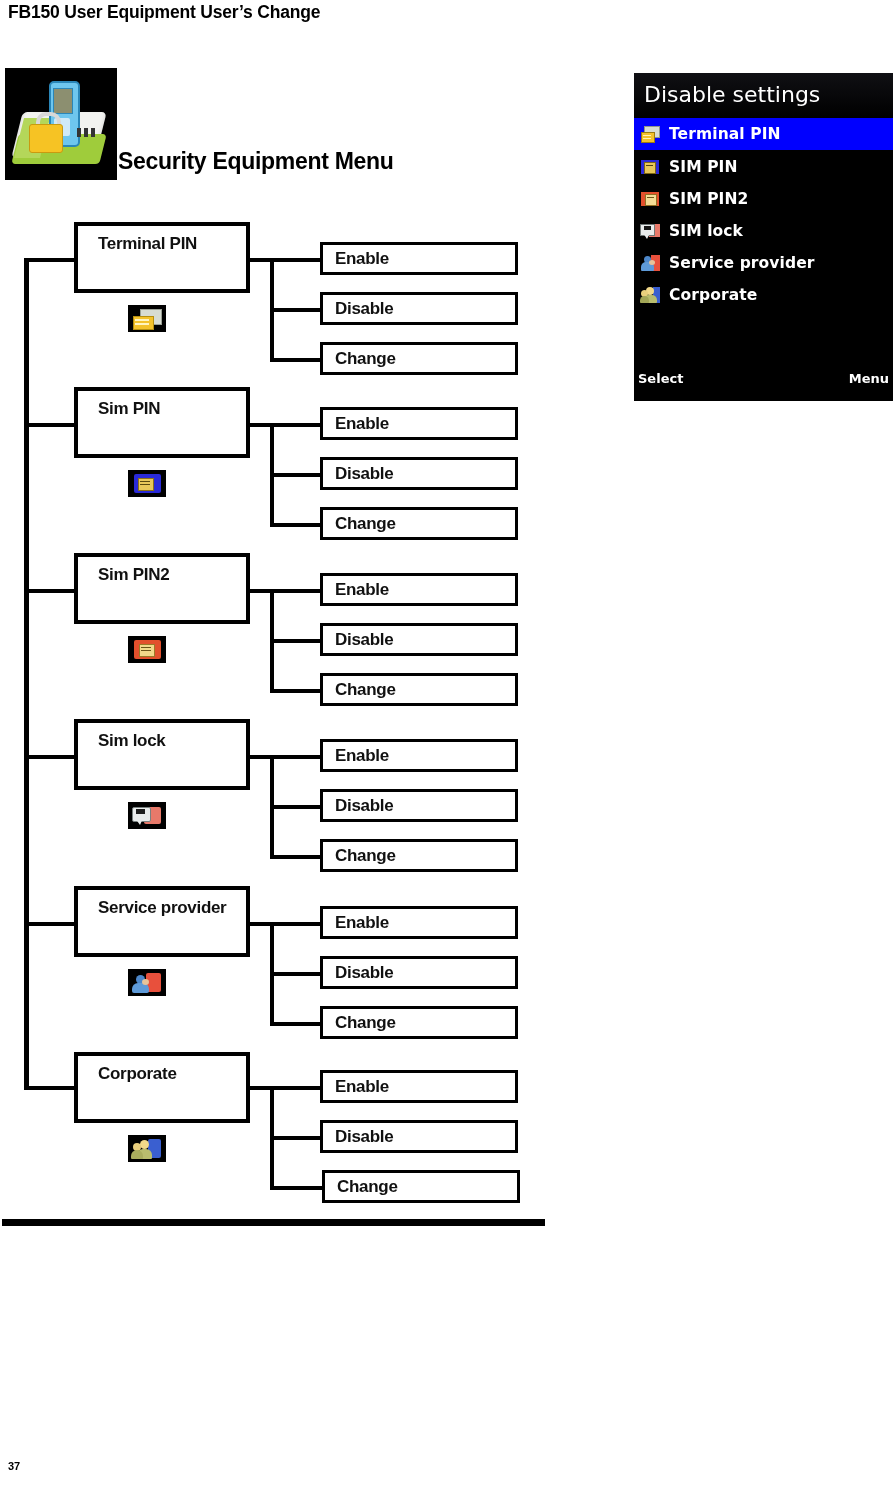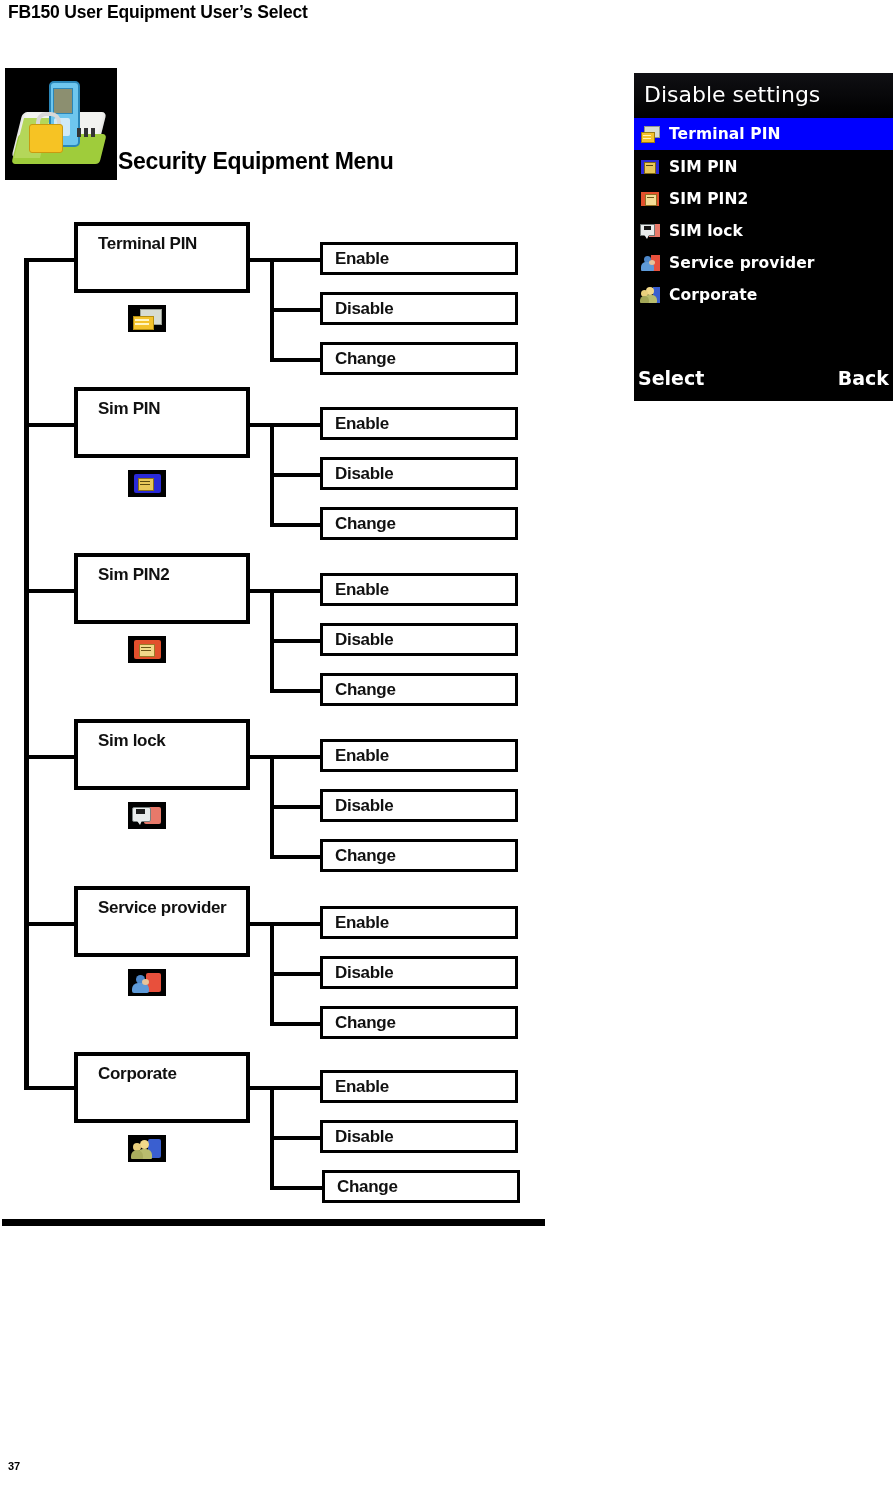--- a/index.html
+++ b/index.html
@@ -347,39 +347,39 @@
   #softkeys {
     position: absolute;
     left: 0;
     bottom: 10px;
     width: 100%;
     height: 26px;
     display: flex;
     justify-content: space-between;
     align-items: center;
     color: #ffffff;
-    font-size: 19px;
+    font-size: 13px;
     font-weight: bold;
     padding: 0 4px;
     box-sizing: border-box;
   }
 
   #page-number {
     position: absolute;
     left: 8px;
     top: 1460px;
     font-size: 11px;
     font-weight: bold;
     color: #000;
   }
 </style>
 </head>
 <body>
 
-<div id="page-header">FB150 User Equipment User’s Select</div>
+<div id="page-header">FB150 User Equipment User’s Change</div>
 
 <div id="section-block">
   <div id="security-icon">
     <div class="plate-white"></div>
     <div class="plate-green"></div>
     <div class="plate-green2"></div>
     <div class="phone-body"></div>
     <div class="phone-screen"></div>
     <div class="phone-keys"></div>
     <div class="dots">
@@ -573,17 +573,17 @@
         <span class="b"></span>
         <span class="c"></span>
         <span class="d"></span>
         <span class="e"></span>
     </span>
     <span>Corporate</span>
   </div>
 
   <div id="softkeys">
     <span>Select</span>
-    <span>Back</span>
+    <span>Menu</span>
   </div>
 </div>
 
 <div id="page-number">37</div>
 
 </body></html>

